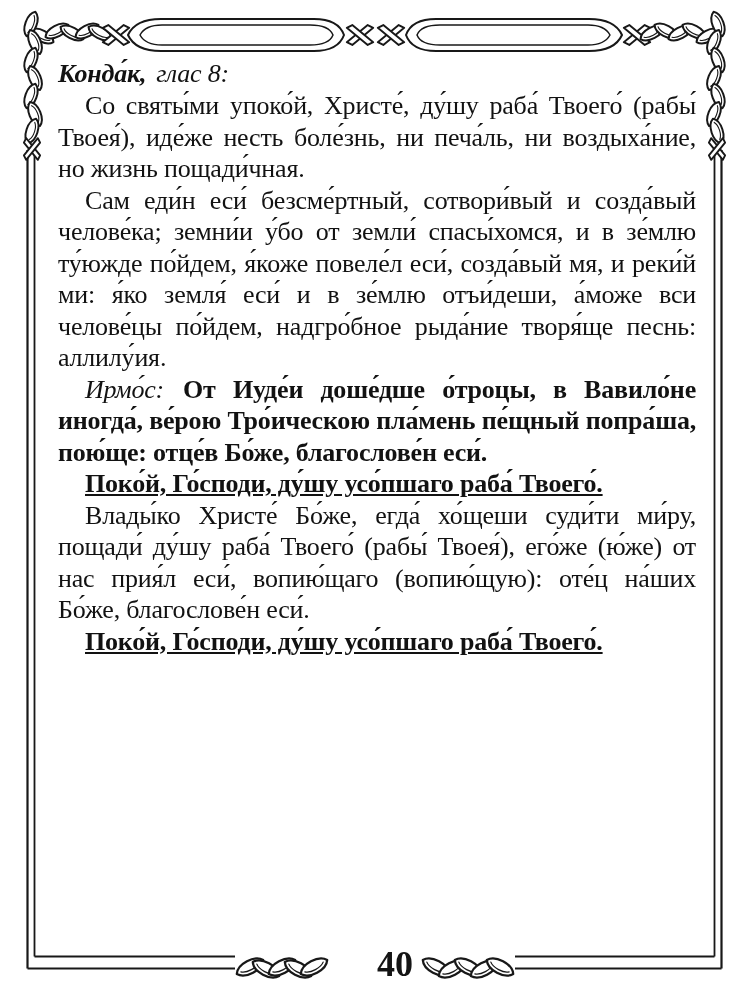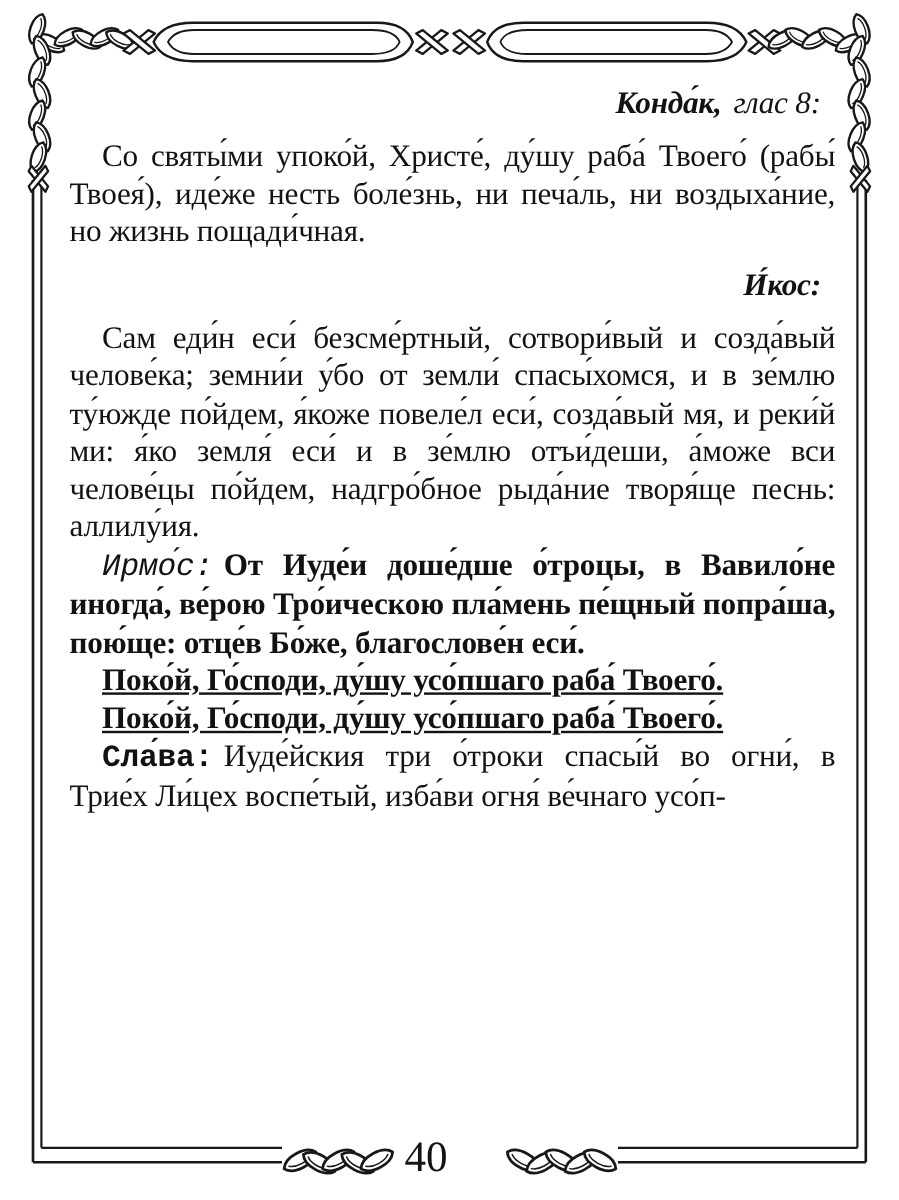--- a/index.html
+++ b/index.html
@@ -11,36 +11,36 @@
   }
   svg.border-art { position:absolute; left:0; top:0; }
 
   .text-block {
     position:absolute; left:58px; top:58px; width:638px;
     font-size:26px; line-height:31.5px; letter-spacing:-0.2px;
     text-align:justify; text-justify:inter-word;
   }
   .text-block p { margin:0; text-indent:27px; }
   .heading {
-    margin:12px; text-align:right; text-indent:0;
+    margin:0; text-align:left; text-indent:0;
     font-size:26px; line-height:32px; font-weight:bold;
   }
   .h-kondak, .h-ikos { font-style:italic; }
   .h-ikos  { margin-top:13px; }
   .h-pesn  { margin-top:17px; font-size:27px; }
   .suffix  { font-weight:normal; margin-left:10px; }
   .b       { font-weight:bold; }
   .i       { font-style:italic; }
-  .lbl     { margin-right:9px;font-family:Liberation Mono, monospace; }
+  .lbl     { margin-right:19px; }
   .bold-line { font-weight:bold;text-decoration:underline; }
 
   .page-number {
     position:absolute; left:337px; top:943px; width:76px;
-    text-align:left; font-size:36px; line-height:42px;
-    font-weight:normal; color:#141414;
+    text-align:right; font-size:36px; line-height:42px;
+    font-weight:bold; color:#141414;
   }
 </style>
 </head>
 <body>
 
 <div class="page">
 
   <svg class="border-art" width="749" height="1000" viewBox="0 0 749 1000">
     <defs>
       <g id="leaf">
@@ -123,32 +123,31 @@
       </g>
     </g>
   </svg>
 
   <main class="text-block">
 
     <h2 class="heading h-kondak"><span class="b">Конда́к,</span><span class="suffix">глас 8:</span></h2>
 
     <p>Со святы́ми упоко́й, Христе́, ду́шу раба́ Твоего́ (рабы́ Твоея́), иде́же несть боле́знь, ни печа́ль, ни воздыха́ние, но жизнь пощади́чная.</p>
 
-    <h2 class="heading h-ikos">И́кос:</h2>
 
     <p>Сам еди́н еси́ безсме́ртный, сотвори́вый и созда́вый челове́ка; земни́и у́бо от земли́ спасы́хомся, и в зе́млю ту́южде по́йдем, я́коже повеле́л еси́, созда́вый мя, и реки́й ми: я́ко земля́ еси́ и в зе́млю отъи́деши, а́може вси челове́цы по́йдем, надгро́бное рыда́ние творя́ще песнь: аллилу́ия.</p>
 
 
     <p><span class="i lbl">Ирмо́с:</span><span class="b">От Иуде́и доше́дше о́троцы, в Вавило́не иногда́, ве́рою Тро́ическою пла́мень пе́щный попра́ша, пою́ще: отце́в Бо́же, благослове́н еси́.</span></p>
 
     <p class="bold-line">Поко́й, Го́споди, ду́шу усо́пшаго раба́ Твоего́.</p>
 
+    <p>Влады́ко Христе́ Бо́же, егда́ хо́щеши суди́ти ми́ру, пощади́ ду́шу раба́ Твоего́ (рабы́ Твоея́), его́же (ю́же) от нас прия́л еси́, вопию́щаго (вопию́щую): оте́ц на́ших Бо́же, благослове́н еси́.</p>
 
     <p class="bold-line">Поко́й, Го́споди, ду́шу усо́пшаго раба́ Твоего́.</p>
 
 
-    <p><span class="b lbl">Сла́ва:</span><span>Иуде́йския три о́троки спасы́й во огни́, в Трие́х Ли́цех воспе́тый, изба́ви огня́ ве́чнаго усо́п-</span></p>
 
   </main>
 
   <div class="page-number">40</div>
 
 </div>
 
 </body></html>

